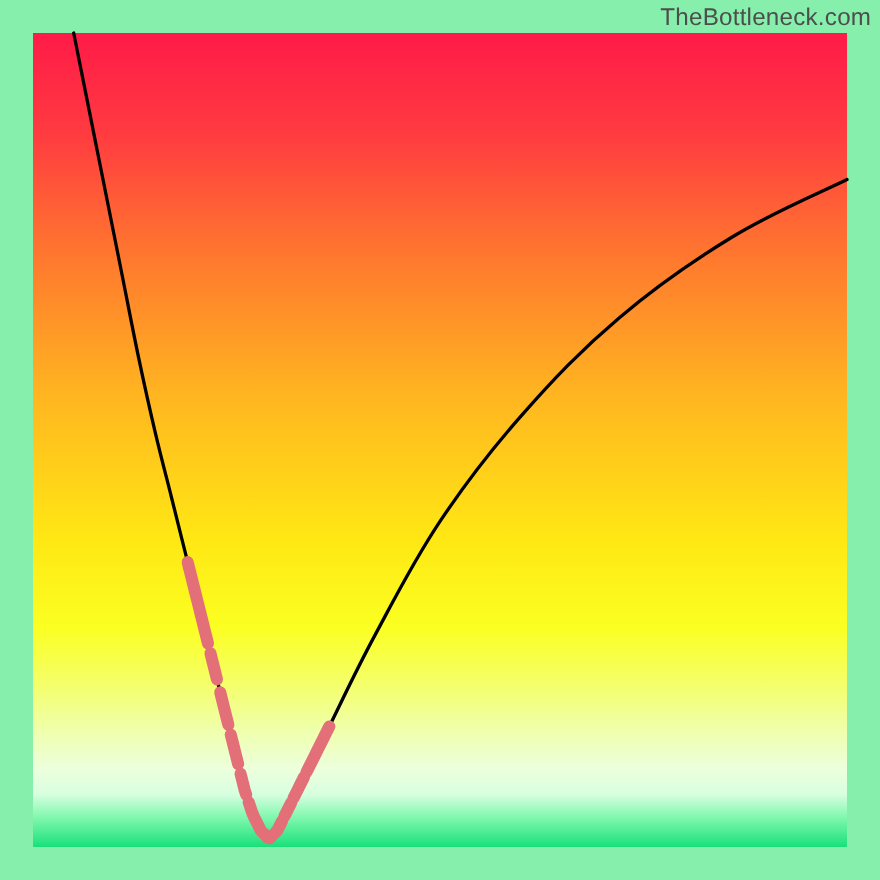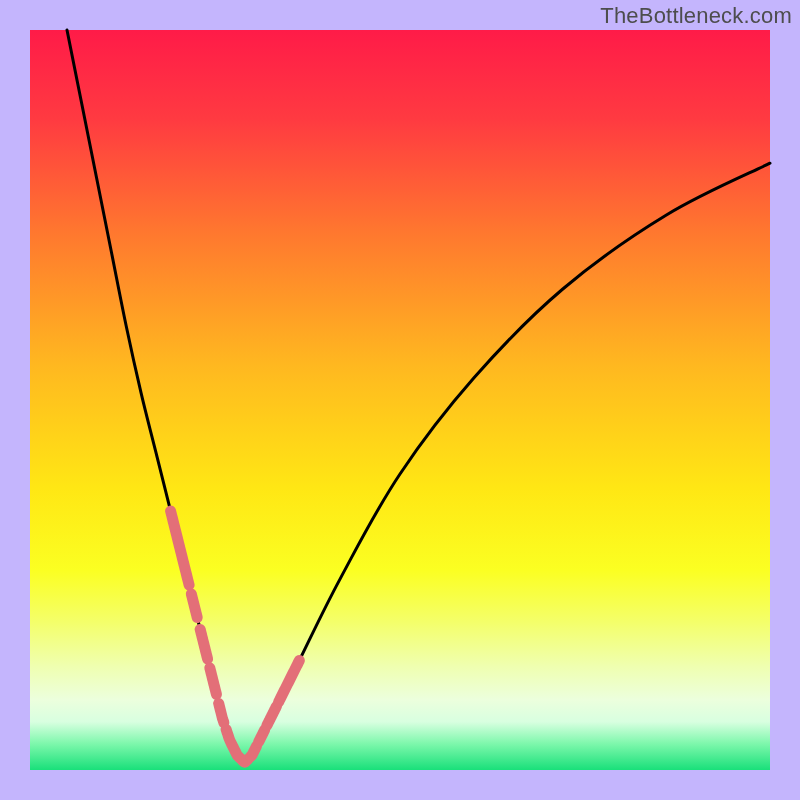--- a/index.html
+++ b/index.html
@@ -9,21 +9,21 @@
     height: 800px;
     overflow: hidden;
     background: #000;
     font-family: Arial, Helvetica, sans-serif;
   }
   .frame {
     position: absolute;
     left: 0; top: 0;
     width: 800px;
     height: 800px;
-    background: #c4b5fd;
+    background: #86efac;
   }
   .plot-area {
     position: absolute;
     left: 30px;
     top: 30px;
     width: 740px;
     height: 740px;
     
   }
   .watermark {

